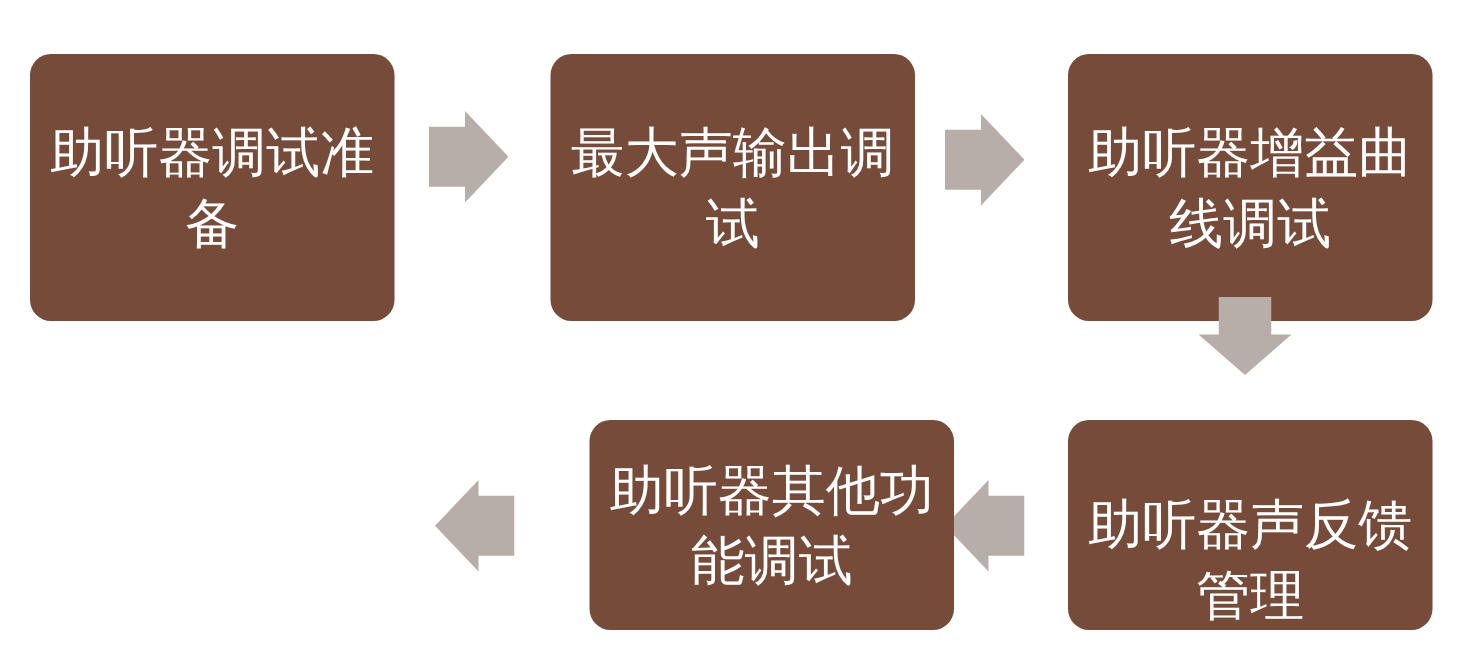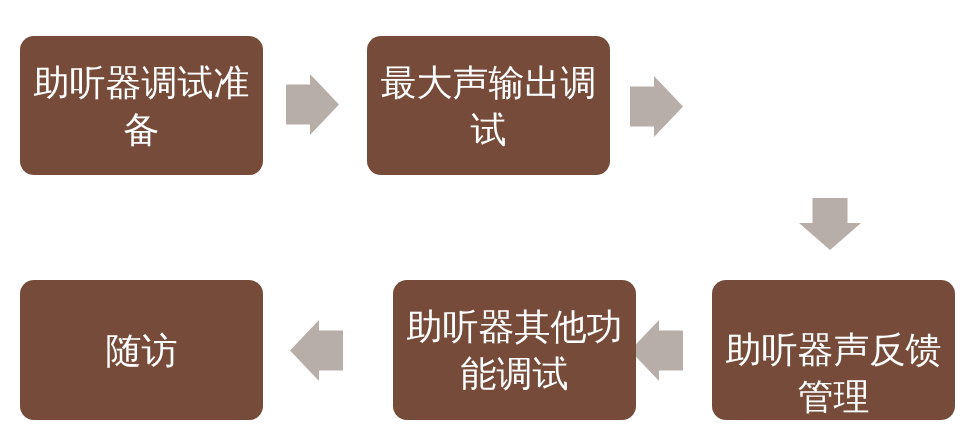--- a/index.html
+++ b/index.html
@@ -11,21 +11,21 @@
   .canvas {
     position: relative;
     width: 979px;
     height: 445px;
     background: var(--bg, #ffffff);
     overflow: hidden;
   }
   .step-box {
     position: absolute;
     width: 243px;
-    height: 139px;
+    height: 178px;
     background: var(--box, #764B3A);
     border-radius: 14px;
     color: var(--text, #ffffff);
     font-size: 36px;
     line-height: 47px;
     text-align: center;
     display: flex;
     align-items: center;
     justify-content: center;
     padding: 0 10px;
@@ -67,20 +67,23 @@
   <div class="step-box pos-2">
     <span>最大声输出调试</span>
   </div>
 
   <div class="arrow arrow-r2">
     <svg width="53" height="61" viewBox="0 0 53 61" xmlns="http://www.w3.org/2000/svg">
       <polygon points="0,10.5 24,10.5 24,0 53,30.5 24,61 24,50.5 0,50.5" fill="currentColor"></polygon>
     </svg>
   </div>
 
+  <div class="step-box pos-3">
+    <span>助听器增益曲线调试</span>
+  </div>
 
   <div class="arrow arrow-dn">
     <svg width="62" height="52" viewBox="0 0 62 52" xmlns="http://www.w3.org/2000/svg">
       <polygon points="13.5,0 48.5,0 48.5,25 62,25 31,52 0,25 13.5,25" fill="currentColor"></polygon>
     </svg>
   </div>
 
   <div class="step-box pos-4">
     <span>助听器声反馈管理</span>
   </div>
@@ -94,17 +97,14 @@
   <div class="step-box pos-5">
     <span>助听器其他功能调试</span>
   </div>
 
   <div class="arrow arrow-l2">
     <svg width="53" height="61" viewBox="0 0 53 61" xmlns="http://www.w3.org/2000/svg">
       <polygon points="53,10.5 29,10.5 29,0 0,30.5 29,61 29,50.5 53,50.5" fill="currentColor"></polygon>
     </svg>
   </div>
 
-  <div class="step-box pos-6">
-    <span>随访</span>
-  </div>
 
 </div>
 
 </body></html>

